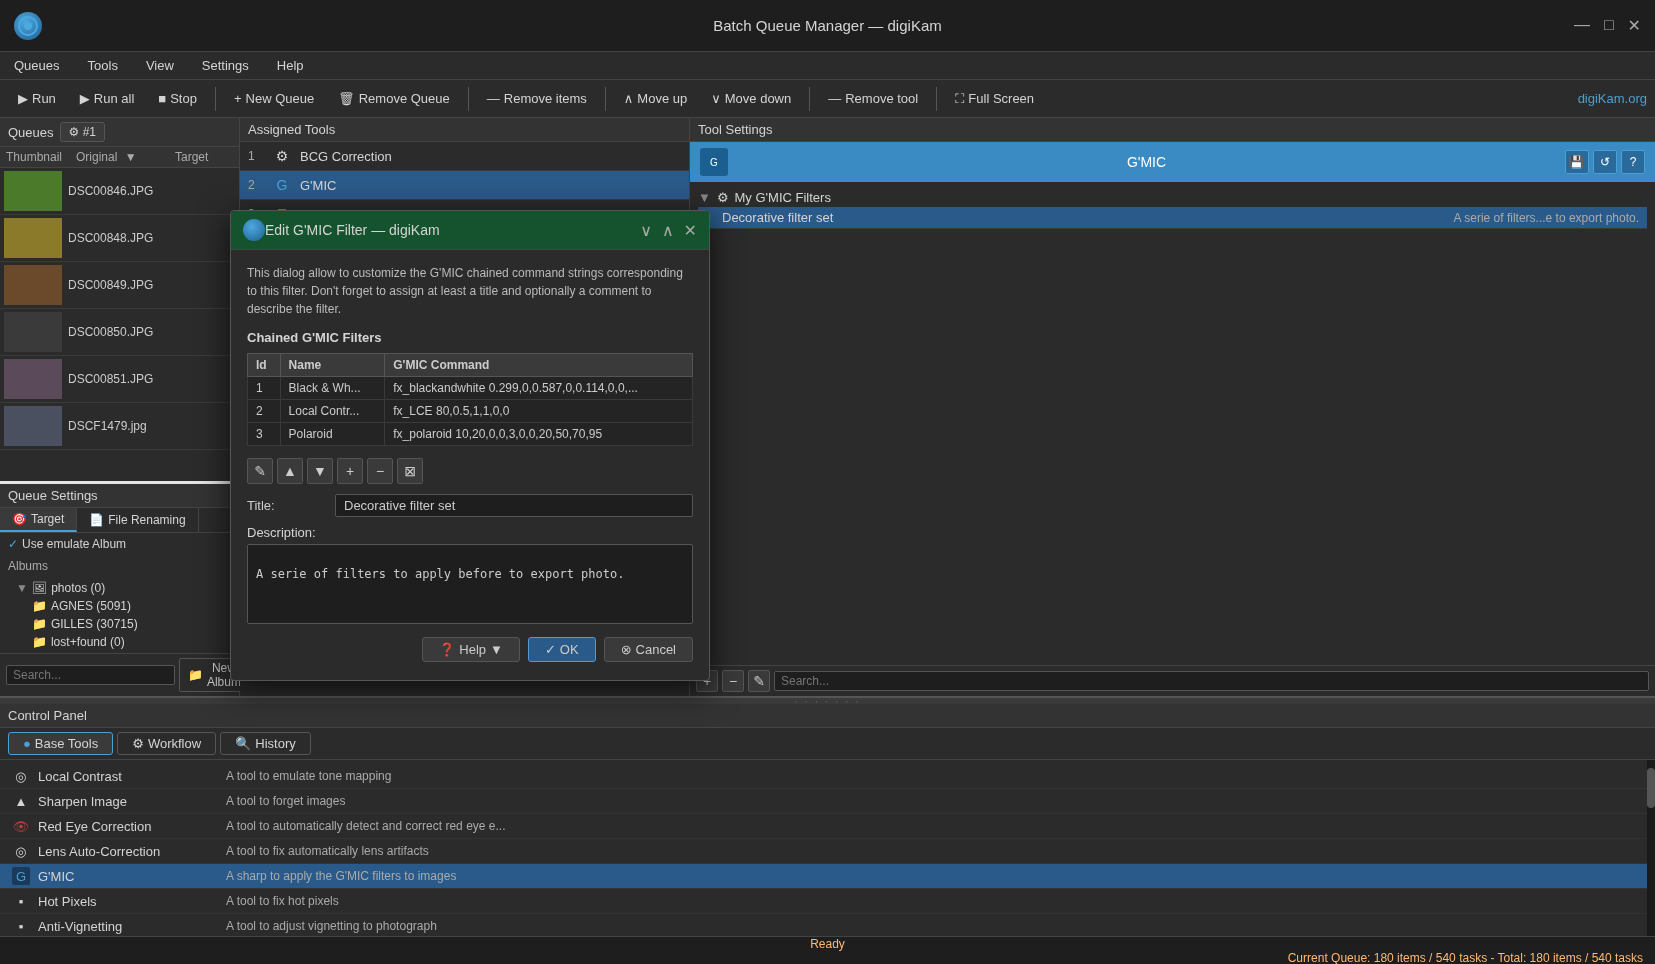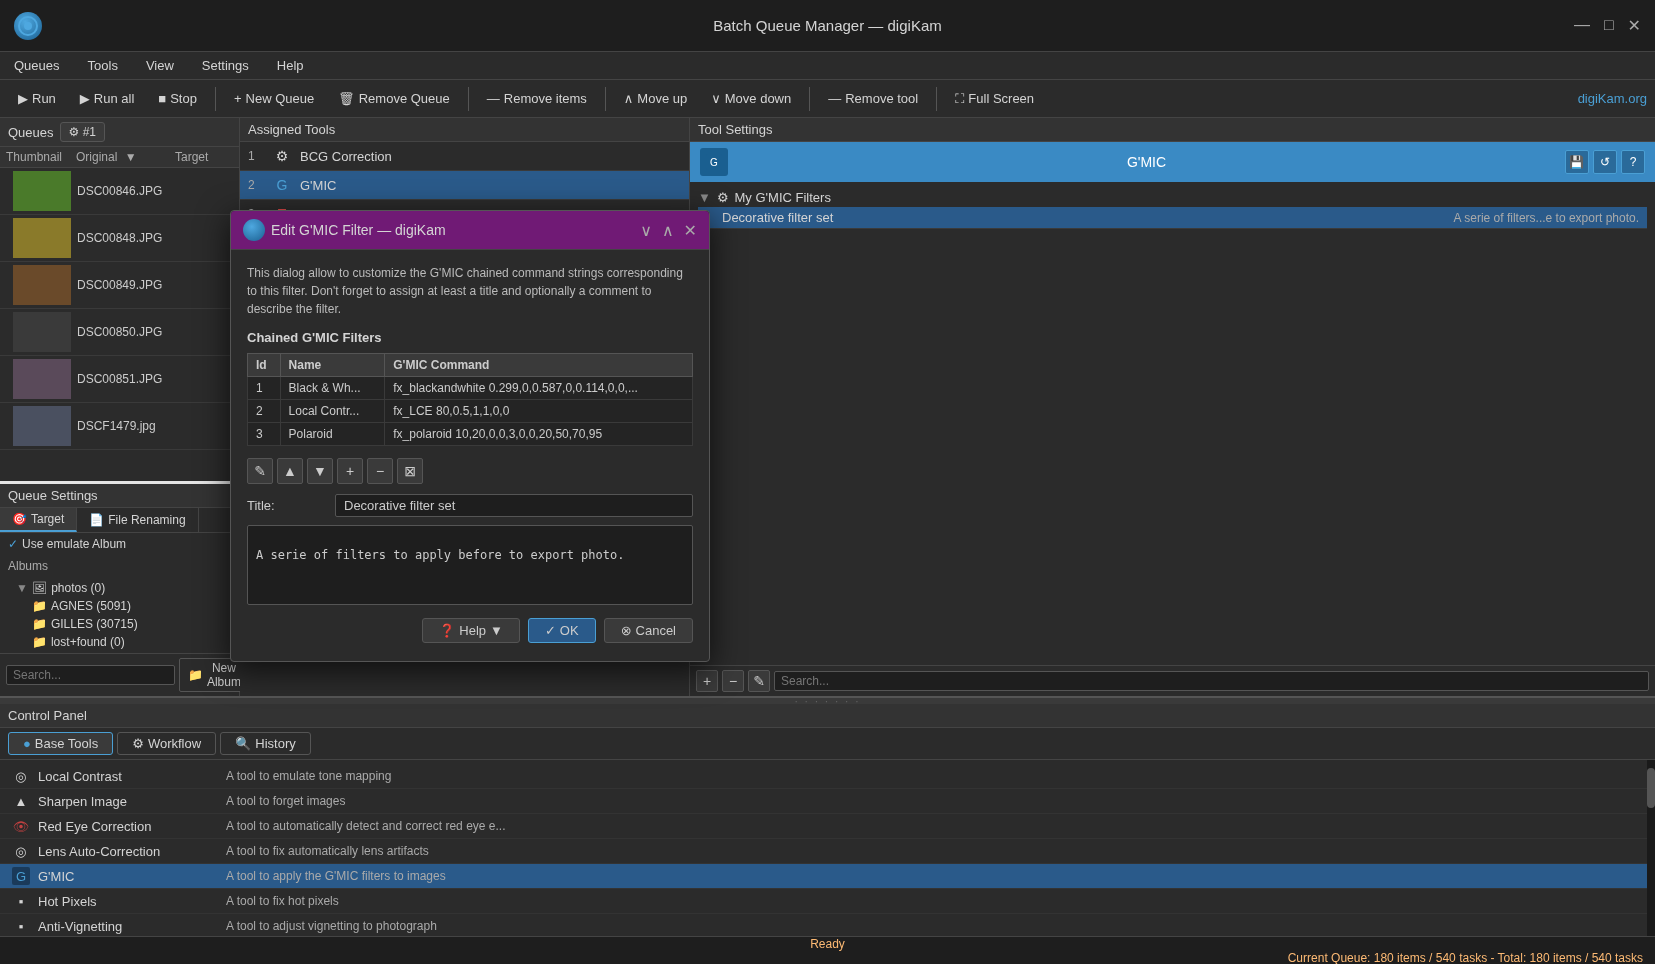--- a/index.html
+++ b/index.html
@@ -129,21 +129,21 @@
     }
     .queue-col.thumb { width: 70px; flex: none; }
     .queue-col.original { flex: 1.5; }
     .queue-col.target { flex: 1; }
 
     .file-list { flex: 1; overflow-y: auto; }
     .file-row {
       display: flex;
       align-items: center;
       border-bottom: 1px solid #3a3a3a;
-      padding: 3px 13px;
+      padding: 3px 4px;
     }
     .file-thumb {
       width: 58px;
       height: 40px;
       background: #555;
       margin-right: 6px;
       flex-shrink: 0;
       display: flex;
       align-items: center;
       justify-content: center;
@@ -390,25 +390,25 @@
       top: 210px;
       left: 230px;
       width: 480px;
       background: #2b2b2b;
       border: 1px solid #555;
       box-shadow: 0 8px 32px rgba(0,0,0,0.7);
       border-radius: 4px;
       pointer-events: all;
     }
     .dialog-titlebar {
-      background: #701a75;
+      background: #14532d;
       padding: 8px 12px;
       display: flex;
       align-items: center;
-      gap: 6px;
+      gap: 0;
       border-bottom: 1px solid #444;
       border-radius: 4px 4px 0 0;
     }
     .dialog-logo {
       width: 22px; height: 22px;
       border-radius: 50%;
       background: radial-gradient(circle at 40% 35%, #4ea8e0, #1a5f90);
     }
     .dialog-title { flex: 1; font-size: 14px; }
     .dialog-controls { display: flex; gap: 10px; color: #aaa; font-size: 16px; cursor: pointer; }
@@ -781,21 +781,21 @@
       <span class="tool-list-desc">A tool to automatically detect and correct red eye e...</span>
     </div>
     <div class="tool-list-row">
       <span class="tool-list-icon">◎</span>
       <span class="tool-list-name">Lens Auto-Correction</span>
       <span class="tool-list-desc">A tool to fix automatically lens artifacts</span>
     </div>
     <div class="tool-list-row selected">
       <span class="tool-list-icon" style="color:#4a9fd4; background:#1a3a5a; border-radius:2px; width:18px; text-align:center;">G</span>
       <span class="tool-list-name">G'MIC</span>
-      <span class="tool-list-desc">A tool to apply the G'MIC filters to images</span>
+      <span class="tool-list-desc">A sharp to apply the G'MIC filters to images</span>
     </div>
     <div class="tool-list-row">
       <span class="tool-list-icon">▪</span>
       <span class="tool-list-name">Hot Pixels</span>
       <span class="tool-list-desc">A tool to fix hot pixels</span>
     </div>
     <div class="tool-list-row">
       <span class="tool-list-icon">▪</span>
       <span class="tool-list-name">Anti-Vignetting</span>
       <span class="tool-list-desc">A tool to adjust vignetting to photograph</span>
@@ -861,20 +861,23 @@
         <div class="dialog-tool-btn">+</div>
         <div class="dialog-tool-btn">−</div>
         <div class="dialog-tool-btn">⊠</div>
       </div>
 
       <div class="dialog-field">
         <label>Title:</label>
         <input type="text" class="field-value" value="Decorative filter set" style="flex: 1 1 0%; background: rgb(30, 30, 30); border: 1px solid rgb(85, 85, 85); color: rgb(204, 204, 204); padding: 3px 8px; font-size: 13px; border-radius: 2px;">
       </div>
 
+      <div style="margin-bottom:4px;">
+        <span>Description:</span>
+      </div>
       <textarea class="dialog-textarea" style="">A serie of filters to apply before to export photo.</textarea>
 
       <div class="dialog-footer">
         <button class="dialog-btn">
           <span>❓</span>
           <span>Help</span>
           <span>▼</span>
         </button>
         <button class="dialog-btn primary">
           <span>✓</span>

